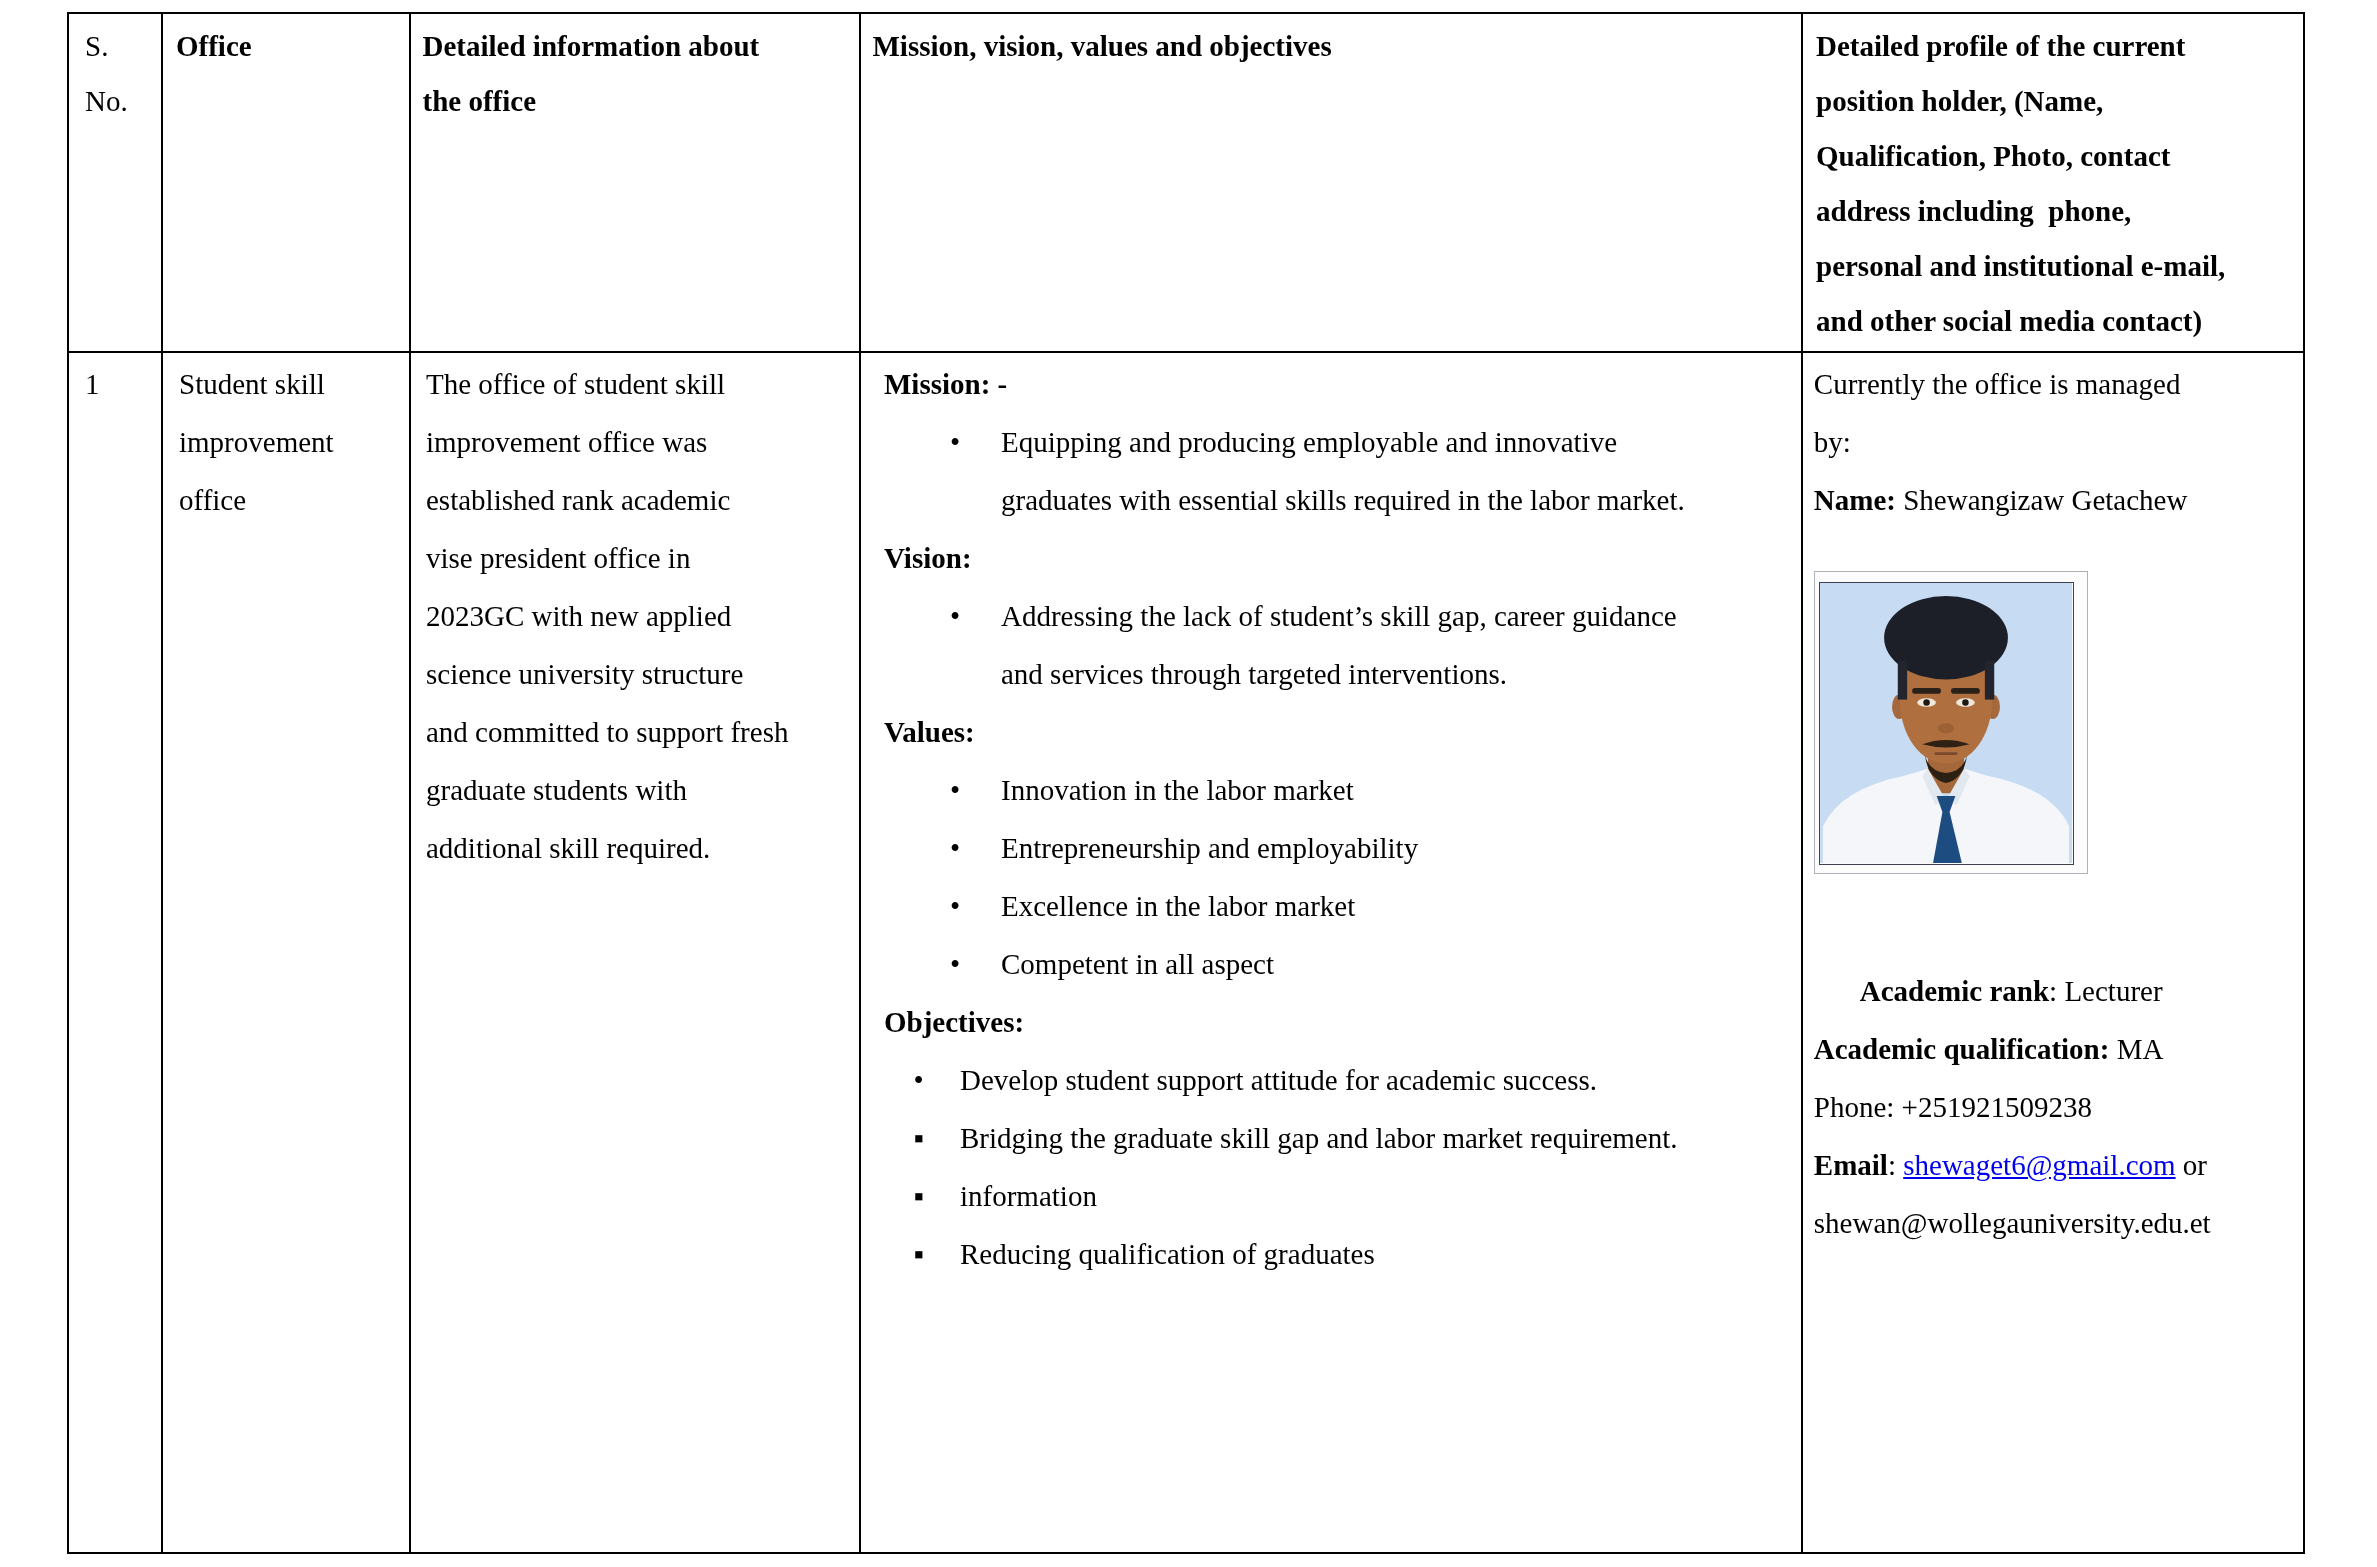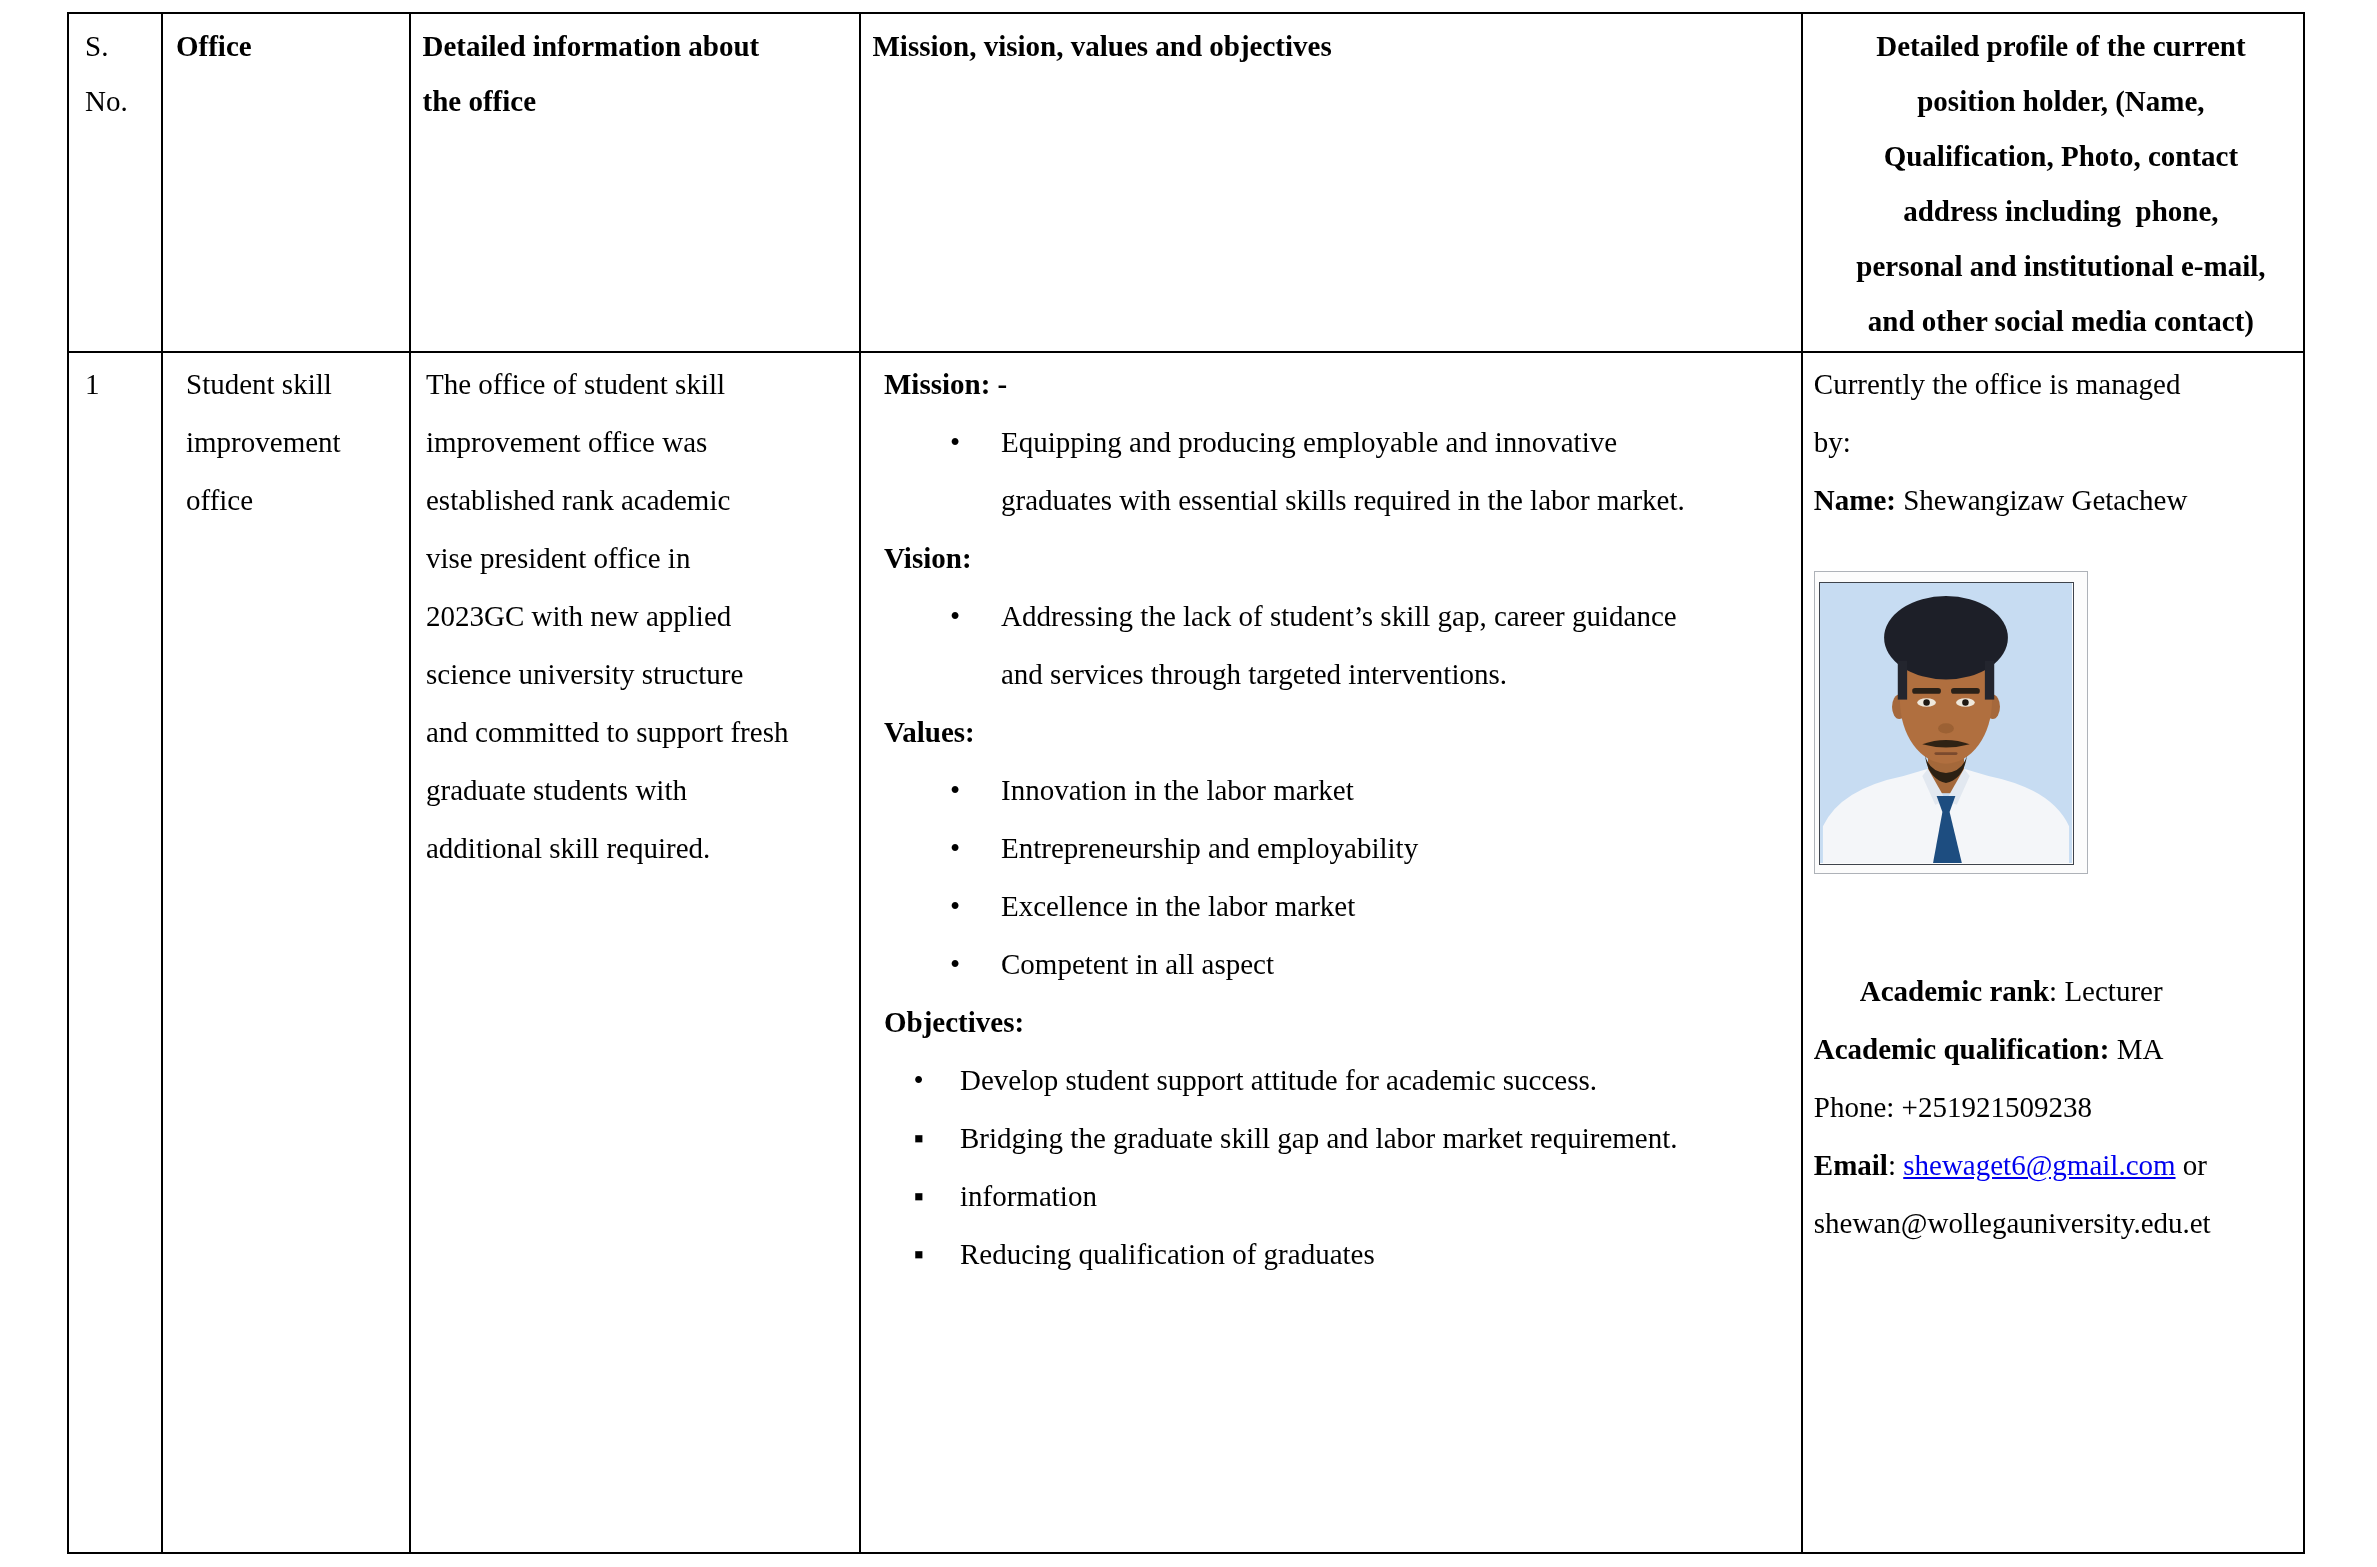--- a/index.html
+++ b/index.html
@@ -33,25 +33,25 @@
     overflow: hidden;
   }
   .cell.lastcol { border-right: none; }
   .cell.lastrow { border-bottom: none; }
 
   .hdr { font-size: 29px; line-height: 55px; font-weight: bold; padding: 5.8px 8.6px 0 11.5px; }
   .hdr.c1 { font-weight: normal; padding-left: 16px; }
   .hdr.c2 { padding-left: 13px; }
   .hdr.c3 { padding-left: 11.5px; }
   .hdr.c4 { padding-left: 11.5px; }
-  .hdr.c5 { padding-left: 23px; padding-right: 7.2px; text-align: center; }
+  .hdr.c5 { padding-left: 13px; padding-right: 7.2px; }
 
   .rowcell { font-size: 29px; line-height: 58px; padding: 2.9px 10px 0 16px; }
   .rowcell.c1 { padding-left: 16px; }
-  .rowcell.c2 { padding-left: 23px; }
+  .rowcell.c2 { padding-left: 16px; }
   .rowcell.c3 { padding-left: 15px; }
   .rowcell.c4 { padding-left: 23px; padding-right: 11.5px; }
   .rowcell.c5 { padding-left: 10.8px; padding-right: 16px; }
 
   .line { white-space: pre; }
   .bold { font-weight: bold; }
 
   .bullet { position: relative; }
   .bullet .glyph { position: absolute; top: 0; line-height: 58px; }
   .indent-a .glyph { left: 66px; }

